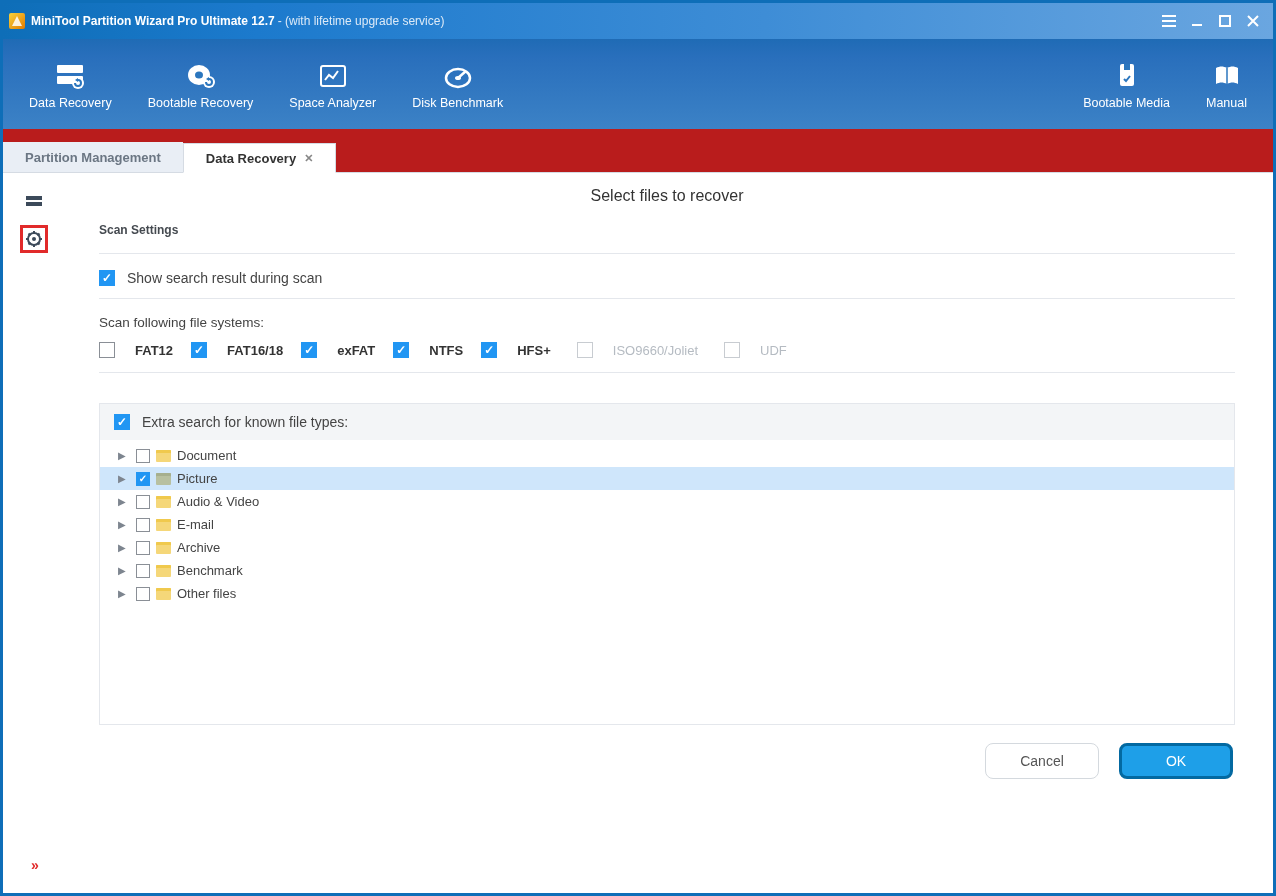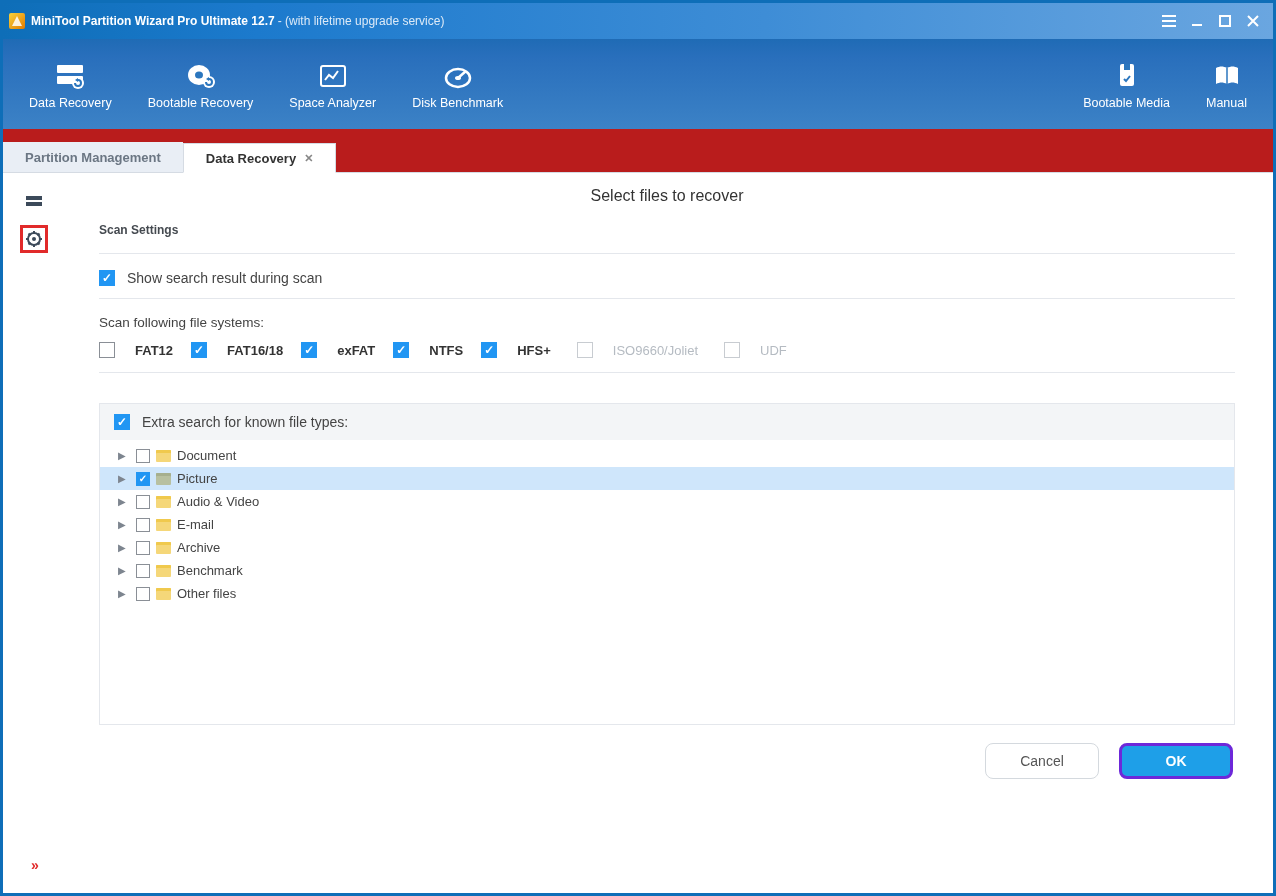--- a/index.html
+++ b/index.html
@@ -54,21 +54,21 @@
   .tree-row.selected { background:#cfe6fb; }
   .tree-row .arrow { width:12px; color:#7d858f; font-size:10px; cursor:pointer;}
   .tree-row .chkbox { width:14px; height:14px; border:1px solid #8a8f96; display:inline-flex; align-items:center; justify-content:center; background:#fff; cursor:pointer;}
   .tree-row .chkbox.checked { background:#2196F3; border-color:#2196F3;}
   .tree-row .chkbox.checked::after { content:"✓"; color:#fff; font-size:10px; font-weight:bold;}
   .tree-row .folder { width:15px; height:12px; background:#f5d779; border-radius:1px; box-shadow: inset 0 3px 0 #f0c94d;}
   .tree-row.selected .folder { background:#b8c0a0; box-shadow: inset 0 3px 0 #a6af8e;}
   .btnrow { display:flex; justify-content:flex-end; gap:20px; padding:18px 2px 28px;}
   .btn { width:114px; height:36px; font-size:14px; display:flex; align-items:center; justify-content:center; cursor:pointer; border-radius:8px;}
   .btn-cancel { background:#fff; border:1px solid #d4d9de; color:#555;}
-  .btn-ok { background:#1E9FE8; color:#fff; border:3px solid #6d28d9; font-weight:700;}
+  .btn-ok { background:#1E9FE8; color:#fff; border:3px solid #0369a1; font-weight:400;}
   svg { display:block; }
 </style>
 </head>
 <body>
 
 <div class="window">
 
   <div class="titlebar">
     <span class="logo">
       <svg width="10" height="10" viewBox="0 0 10 10">

